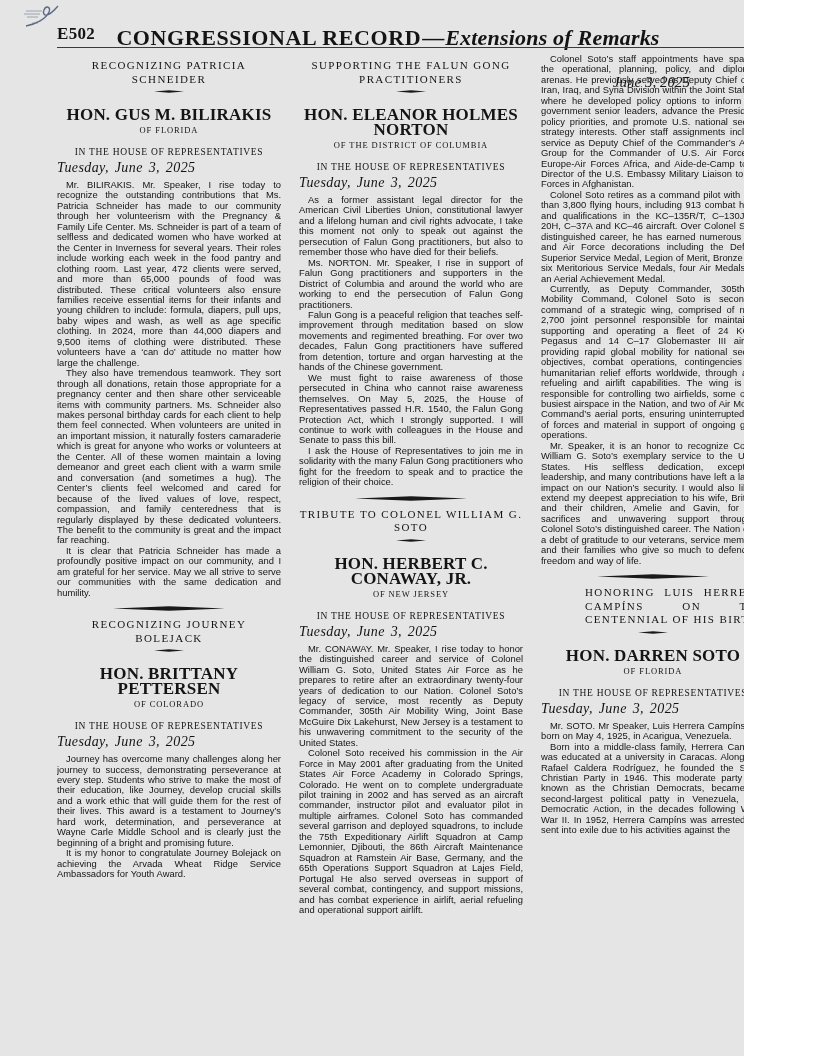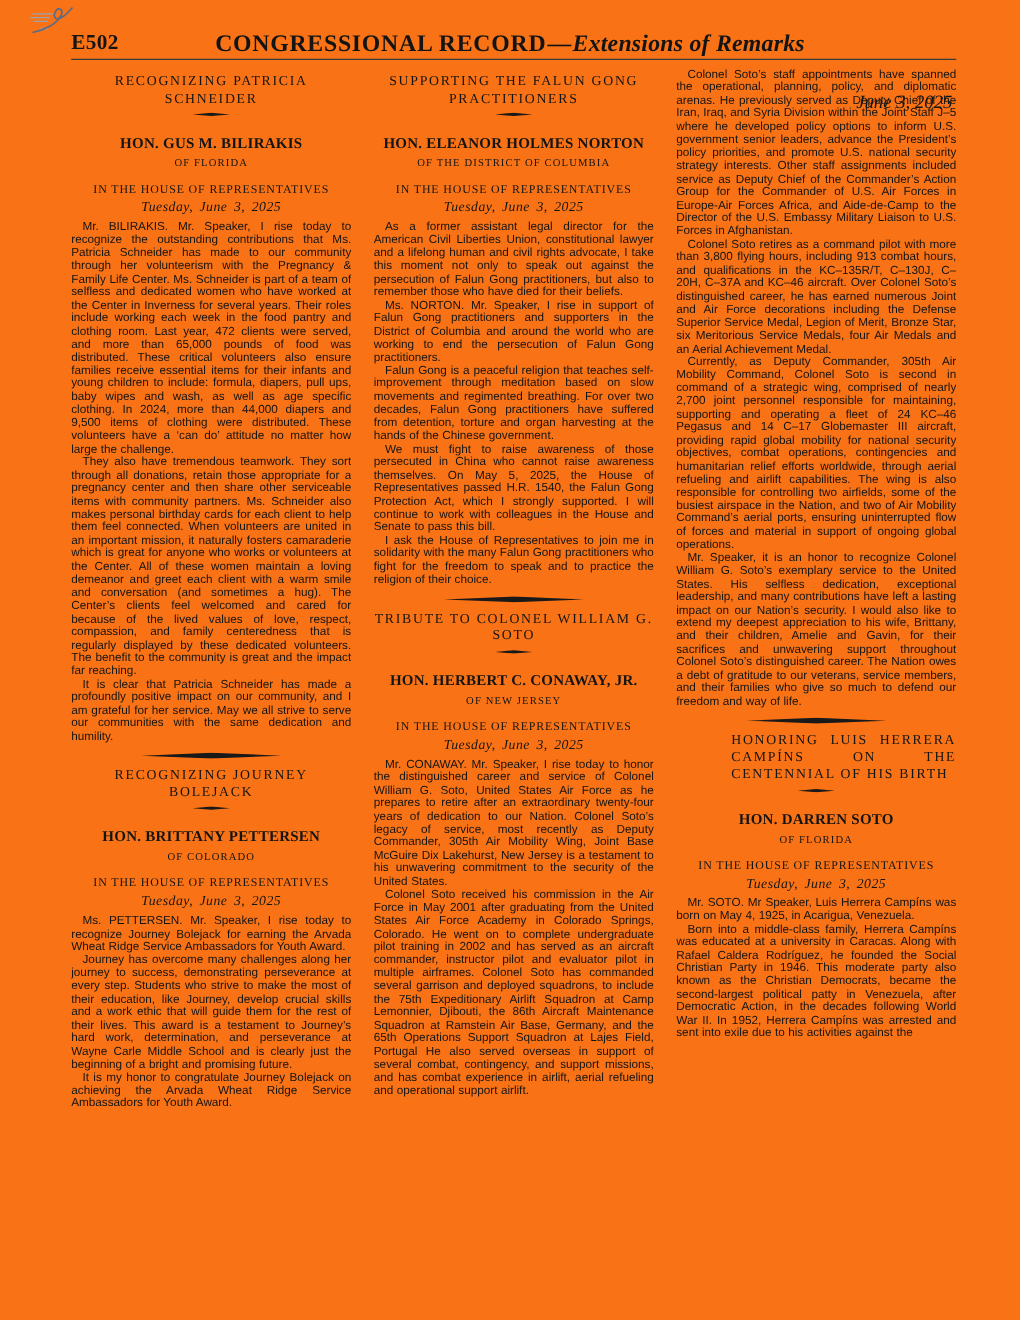--- a/index.html
+++ b/index.html
@@ -1,50 +1,50 @@
 <!DOCTYPE html>
 <html lang="en"><head>
 <meta charset="utf-8">
 <style>
   html,body{margin:0;padding:0;background:#ffffff;}
   *{box-sizing:border-box;}
-  .page{position:relative;width:816px;height:1056px;background:#f97316;color:#141414;
+  .page{position:relative;width:744px;height:1056px;background:#e5e5e5;color:#141414;
         font-family:"Liberation Sans","DejaVu Sans",sans-serif;overflow:hidden;}
 
   
   .logo{position:absolute;left:16px;top:3px;}
   .page-no{position:absolute;left:57px;top:24px;font-family:"Liberation Serif","DejaVu Serif",serif;
            font-weight:bold;font-size:17px;letter-spacing:.3px;}
-  .masthead{position:absolute;left:0;top:25px;width:100%;text-align:center;
-            font-family:"Liberation Serif","DejaVu Serif",serif;font-size:19px;}
+  .masthead{position:absolute;left:16px;top:25px;width:100%;text-align:center;
+            font-family:"Liberation Serif","DejaVu Serif",serif;font-size:22px;}
   .masthead .cr{font-weight:bold;letter-spacing:.6px;}
   .masthead .dash{font-weight:bold;padding:0 1px;}
   .masthead .em{font-style:italic;font-weight:bold;letter-spacing:.2px;}
   .issue-date{position:absolute;right:54px;top:26px;font-family:"Liberation Serif","DejaVu Serif",serif;
               font-style:italic;font-size:15px;margin-top:48px;}
   .header-rule{position:absolute;left:57px;width:708px;top:47px;border-top:1.2px solid #3a3a3a;}
 
   
   .columns{position:absolute;left:57px;top:52px;width:708px;height:958px;
            display:flex;gap:18px;}
   .column{width:224px;height:958px;overflow:hidden;}
 
   
   .art-title{font-family:"Liberation Serif","DejaVu Serif",serif;font-size:11px;line-height:13.5px;
              letter-spacing:1.4px;text-align:center;margin-top:7px;}
   .art-title.justify{text-align:justify;margin-left:44px;}
   .title-rule{display:flex;justify-content:center;margin:4px 0 2px;}
-  .member{font-family:"Liberation Serif","DejaVu Serif",serif;font-weight:bold;font-size:12px;
+  .member{font-family:"Liberation Serif","DejaVu Serif",serif;font-weight:bold;font-size:17px;
           line-height:15px;text-align:center;margin-top:14px;letter-spacing:.2px;}
   .state{font-family:"Liberation Serif","DejaVu Serif",serif;font-size:8.5px;text-align:center;
          margin-top:3px;letter-spacing:.9px;}
   .chamber{font-family:"Liberation Serif","DejaVu Serif",serif;font-size:9.5px;text-align:center;
            margin-top:12px;letter-spacing:.7px;}
-  .art-date{font-family:"Liberation Serif","DejaVu Serif",serif;font-style:italic;font-size:11px;
-            text-align:center;margin-top:3px;letter-spacing:.4px;word-spacing:2px;}
+  .art-date{font-family:"Liberation Serif","DejaVu Serif",serif;font-style:italic;font-size:14px;
+            margin-top:3px;letter-spacing:.4px;word-spacing:2px;}
 
   
   .article p, .continuation p{
       margin:0;font-size:9.4px;line-height:10.45px;text-align:justify;text-indent:9px;
       hyphens:auto;-webkit-hyphens:auto;overflow-wrap:break-word;word-spacing:.2px;}
   .article .body{margin-top:4px;}
   .continuation p:first-child{margin-top:2px;}
 
   
   .divider{display:flex;justify-content:center;margin:8px 0 1px;}
@@ -102,21 +102,20 @@
           <div class="title-rule">
             <svg width="30" height="3" viewBox="0 0 30 3">
               <polygon points="0,1.5 15,0.2 30,1.5 15,2.8" fill="#191919"></polygon>
             </svg>
           </div>
           <div class="member">HON. BRITTANY PETTERSEN</div>
           <div class="state">OF COLORADO</div>
           <div class="chamber">IN THE HOUSE OF REPRESENTATIVES</div>
           <div class="art-date">Tuesday, June 3, 2025</div>
           <div class="body">
-            <p>Ms. PETTERSEN. Mr. Speaker, I rise today to recognize Journey Bolejack for earning the Arvada Wheat Ridge Service Ambassadors for Youth Award.</p>
             <p>Journey has overcome many challenges along her journey to success, demonstrating perseverance at every step. Students who strive to make the most of their education, like Journey, develop crucial skills and a work ethic that will guide them for the rest of their lives. This award is a testament to Journey’s hard work, determination, and perseverance at Wayne Carle Middle School and is clearly just the beginning of a bright and promising future.</p>
             <p>It is my honor to congratulate Journey Bolejack on achieving the Arvada Wheat Ridge Service Ambassadors for Youth Award.</p>
           </div>
         </div>
       </div>
       <div class="column">
         <div class="article">
           <div class="art-title">SUPPORTING THE FALUN GONG PRACTITIONERS</div>
           <div class="title-rule">
             <svg width="30" height="3" viewBox="0 0 30 3">

